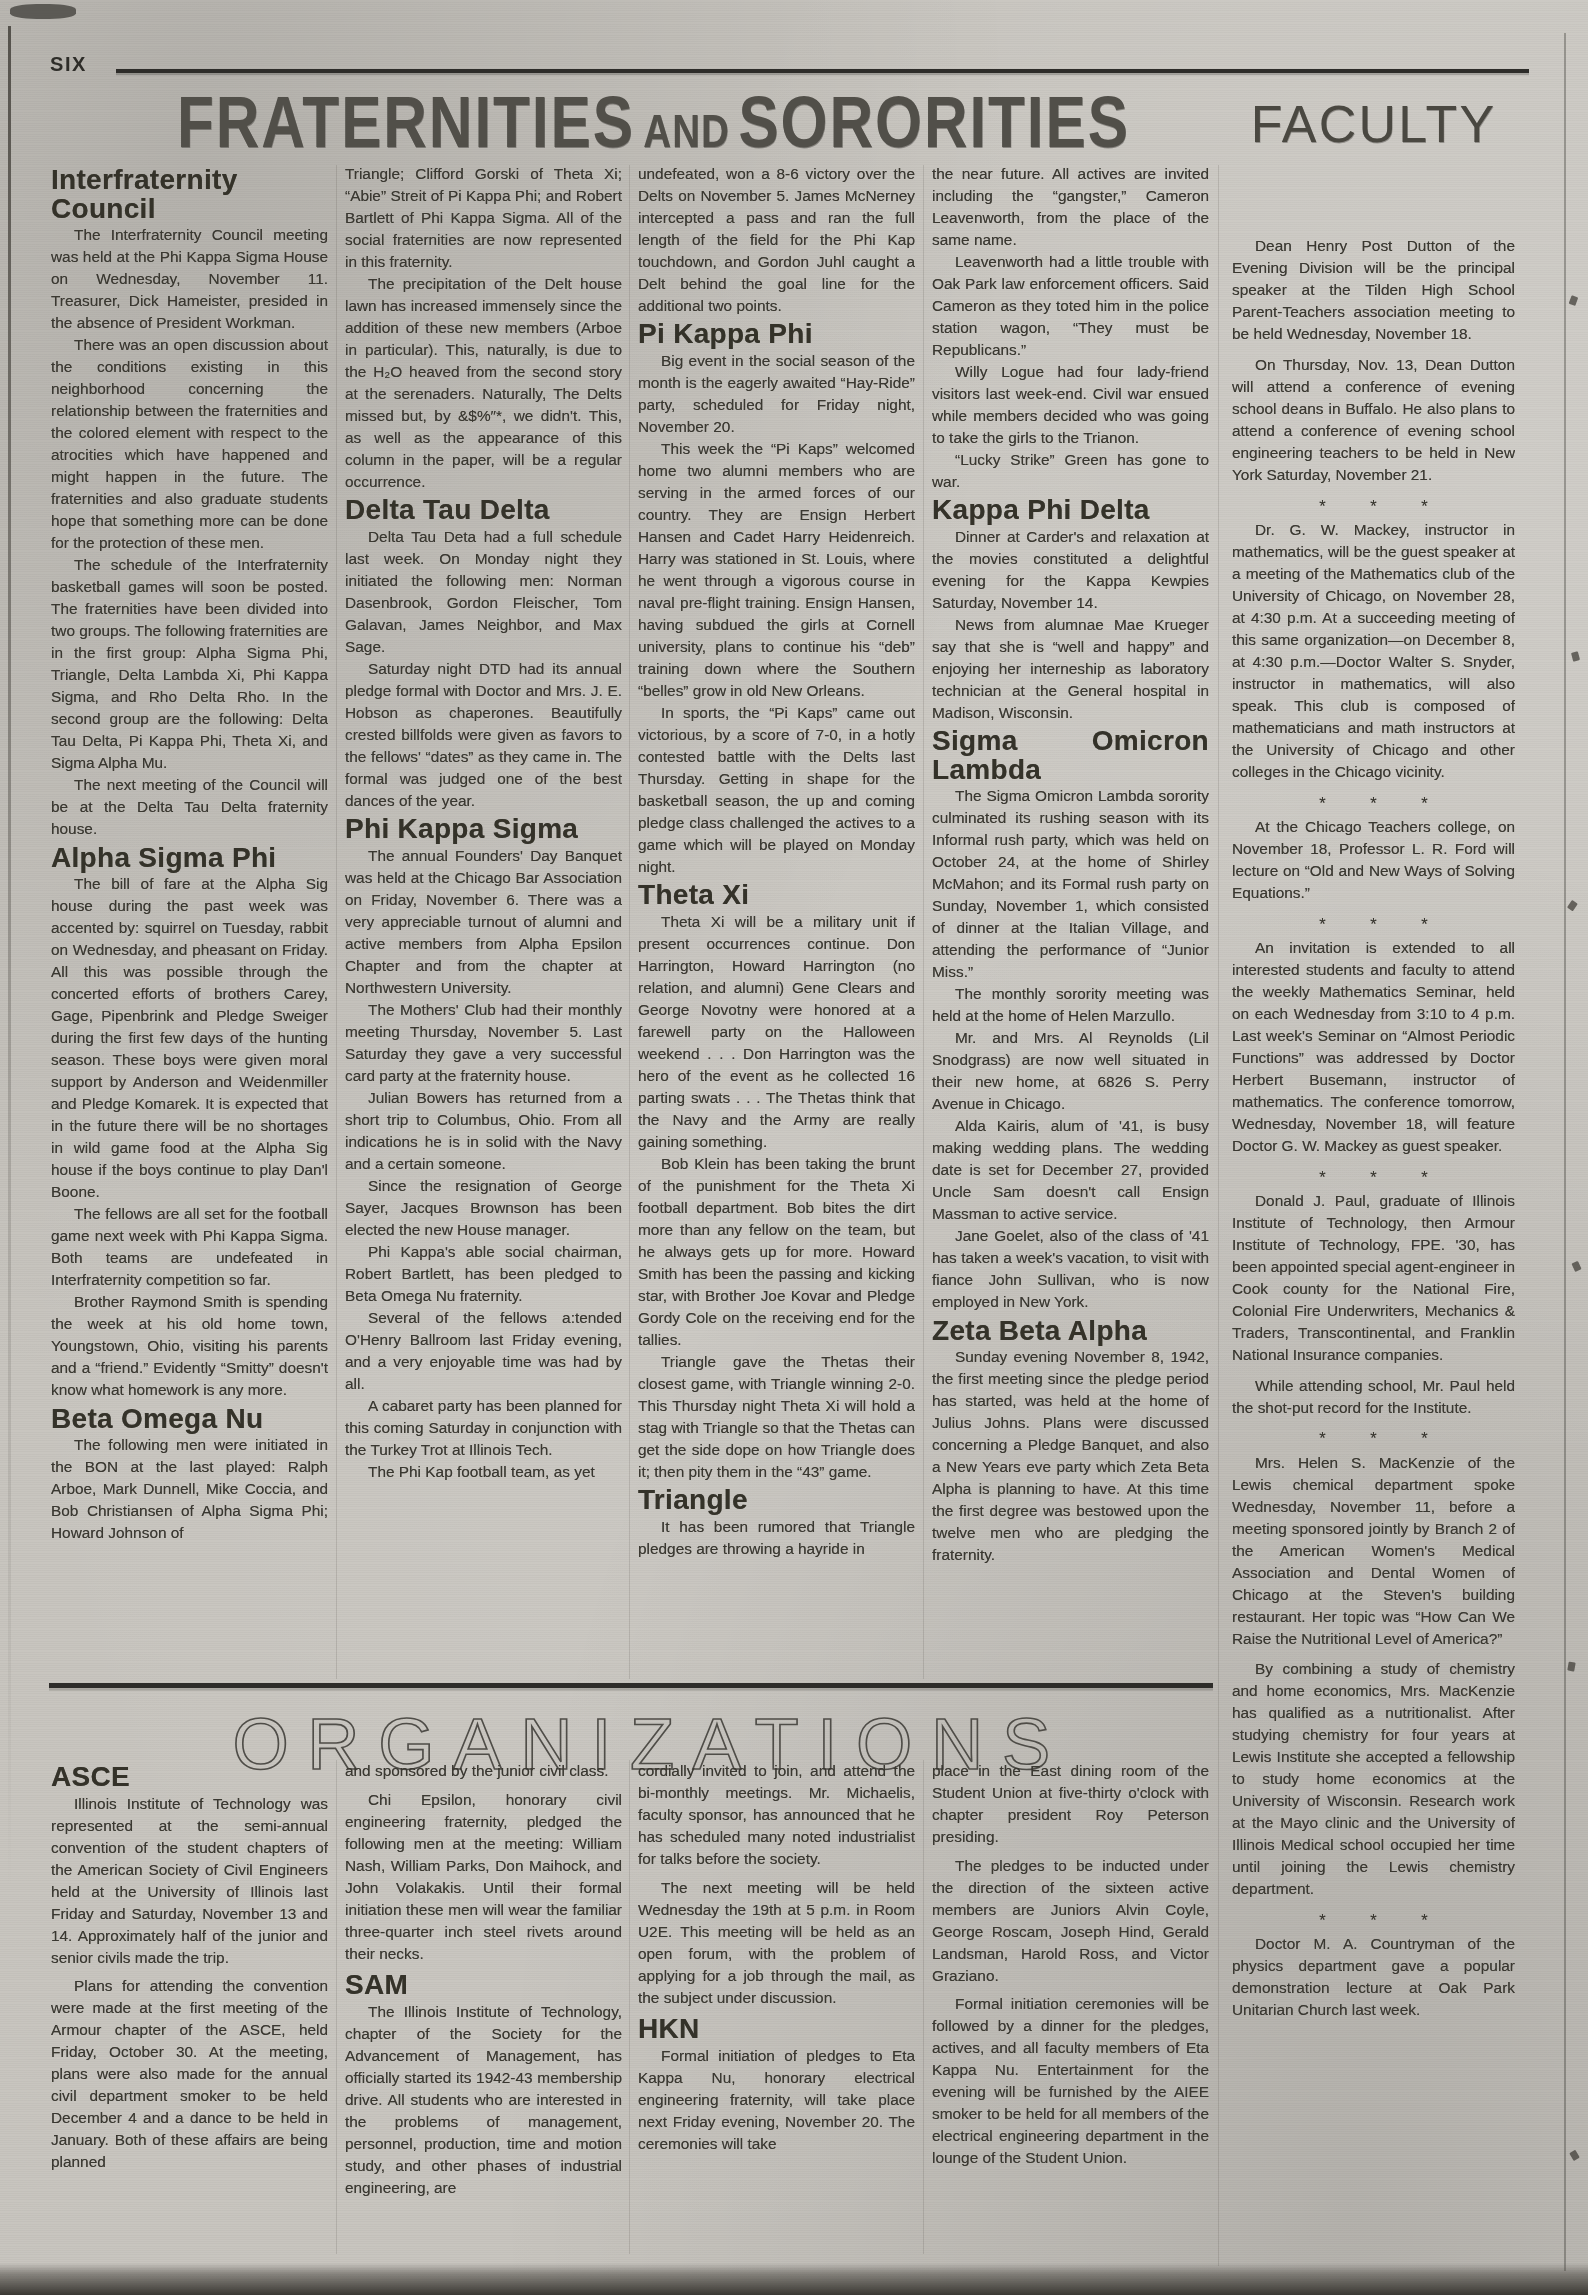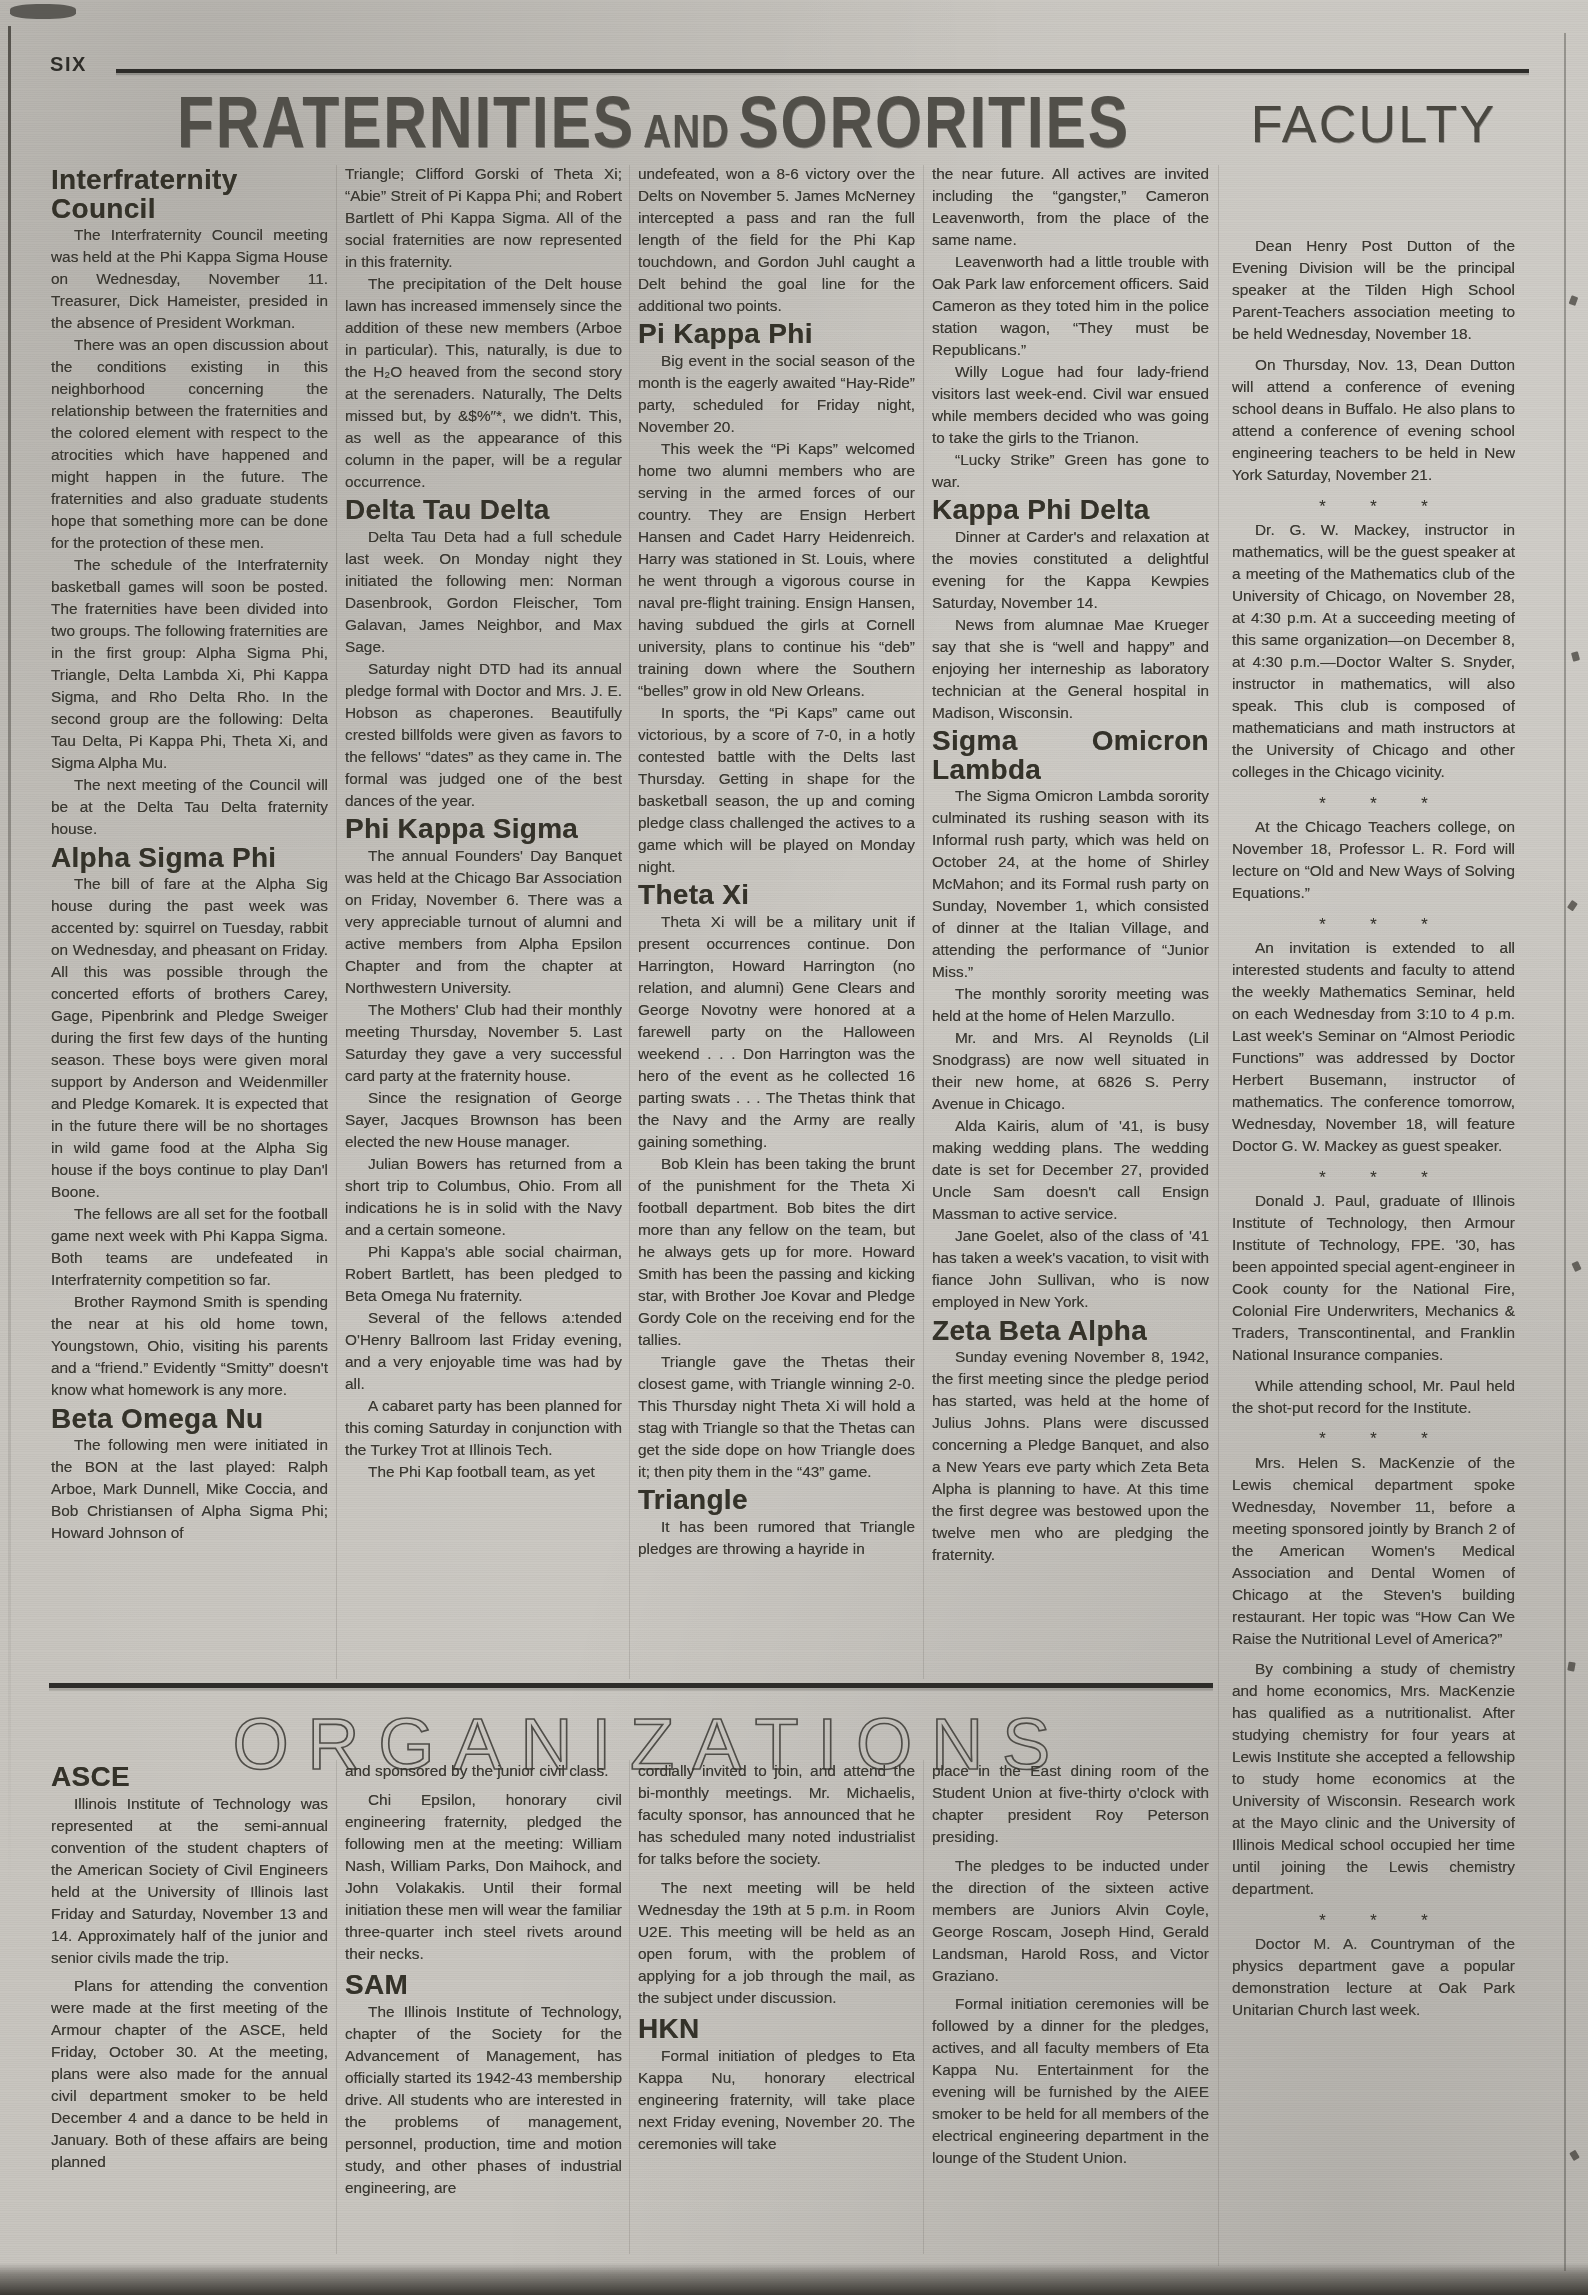--- a/index.html
+++ b/index.html
@@ -109,35 +109,35 @@
 
   <div class="col col-f1">
       <h3>Interfraternity Council</h3>
       <p>The Interfraternity Council meeting was held at the Phi Kappa Sigma House on Wednesday, November 11. Treasurer, Dick Hameister, presided in the absence of President Workman.</p>
       <p>There was an open discussion about the conditions existing in this neighborhood concerning the relationship between the fraternities and the colored element with respect to the atrocities which have happened and might happen in the future.  The fraternities and also graduate students hope that something more can be done for the protection of these men.</p>
       <p>The schedule of the Interfraternity basketball games will soon be posted.  The fraternities have been divided into two groups. The following fraternities are in the first group: Alpha Sigma Phi, Triangle, Delta Lambda Xi, Phi Kappa Sigma, and Rho Delta Rho. In the second group are the following: Delta Tau Delta, Pi Kappa Phi, Theta Xi, and Sigma Alpha Mu.</p>
       <p>The next meeting of the Council will be at the Delta Tau Delta fraternity house.</p>
       <h3>Alpha Sigma Phi</h3>
       <p>The bill of fare at the Alpha Sig house during the past week was accented by: squirrel on Tuesday, rabbit on Wednesday, and pheasant on Friday. All this was possible through the concerted efforts of brothers Carey, Gage, Pipenbrink and Pledge Sweiger during the first few days of the hunting season. These boys were given moral support by Anderson and Weidenmiller and Pledge Komarek. It is expected that in the future there will be no shortages in wild game food at the Alpha Sig house if the boys continue to play Dan'l Boone.</p>
       <p>The fellows are all set for the football game next week with Phi Kappa Sigma. Both teams are undefeated in Interfraternity competition so far.</p>
-      <p>Brother Raymond Smith is spending the near at his old home town, Youngstown, Ohio, visiting his parents and a “friend.” Evidently “Smitty” doesn't know what homework is any more.</p>
+      <p>Brother Raymond Smith is spending the week at his old home town, Youngstown, Ohio, visiting his parents and a “friend.” Evidently “Smitty” doesn't know what homework is any more.</p>
       <h3>Beta Omega Nu</h3>
       <p>The following men were initiated in the BON at the last played: Ralph Arboe, Mark Dunnell, Mike Coccia, and Bob Christiansen of Alpha Sigma Phi; Howard Johnson of</p>
     </div>
   <div class="col col-f2">
       <p class="noindent">Triangle; Clifford Gorski of Theta Xi; “Abie” Streit of Pi Kappa Phi; and Robert Bartlett of Phi Kappa Sigma. All of the social fraternities are now represented in this fraternity.</p>
       <p>The precipitation of the Delt house lawn has increased immensely since the addition of these new members (Arboe in particular). This, naturally, is due to the H₂O heaved from the second story at the serenaders. Naturally, The Delts missed but, by &amp;$%″*, we didn't. This, as well as the appearance of this column in the paper, will be a regular occurrence.</p>
       <h3>Delta Tau Delta</h3>
       <p>Delta Tau Deta had a full schedule last week.  On Monday night they initiated the following men: Norman Dasenbrook, Gordon Fleischer, Tom Galavan, James Neighbor, and Max Sage.</p>
       <p>Saturday night DTD had its annual pledge formal with Doctor and Mrs. J. E. Hobson as chaperones. Beautifully crested billfolds were given as favors to the fellows' “dates” as they came in. The formal was judged one of the best dances of the year.</p>
       <h3>Phi Kappa Sigma</h3>
       <p>The annual Founders' Day Banquet was held at the Chicago Bar Association on Friday, November 6.  There was a very appreciable turnout of alumni and active members from Alpha Epsilon Chapter and from the chapter at Northwestern University.</p>
       <p>The Mothers' Club had their monthly meeting Thursday, November 5. Last Saturday they gave a very successful card party at the fraternity house.</p>
+      <p>Julian Bowers has returned from a short trip to Columbus, Ohio. From all indications he is in solid with the Navy and a certain someone.</p>
       <p>Since the resignation of George Sayer, Jacques Brownson has been elected the new House manager.</p>
-      <p>Julian Bowers has returned from a short trip to Columbus, Ohio. From all indications he is in solid with the Navy and a certain someone.</p>
       <p>Phi Kappa's able social chairman, Robert Bartlett, has been pledged to Beta Omega Nu fraternity.</p>
       <p>Several of the fellows a:tended O'Henry Ballroom last Friday evening, and a very enjoyable time was had by all.</p>
       <p>A cabaret party has been planned for this coming Saturday in conjunction with the Turkey Trot at Illinois Tech.</p>
       <p>The Phi Kap football team, as yet</p>
     </div>
   <div class="col col-f3">
       <p class="noindent">undefeated, won a 8-6 victory over the Delts on November 5. James McNerney intercepted a pass and ran the full length of the field for the Phi Kap touchdown, and Gordon Juhl caught a Delt behind the goal line for the additional two points.</p>
       <h3>Pi Kappa Phi</h3>
       <p>Big event in the social season of the month is the eagerly awaited “Hay-Ride” party, scheduled for Friday night, November 20.</p>
       <p>This week the “Pi Kaps” welcomed home two alumni members who are serving in the armed forces of our country.  They are Ensign Herbert Hansen and Cadet Harry Heidenreich. Harry was stationed in St. Louis, where he went through a vigorous course in naval pre-flight training. Ensign Hansen, having subdued the girls at Cornell university, plans to continue his “deb” training down where the Southern “belles” grow in old New Orleans.</p>

